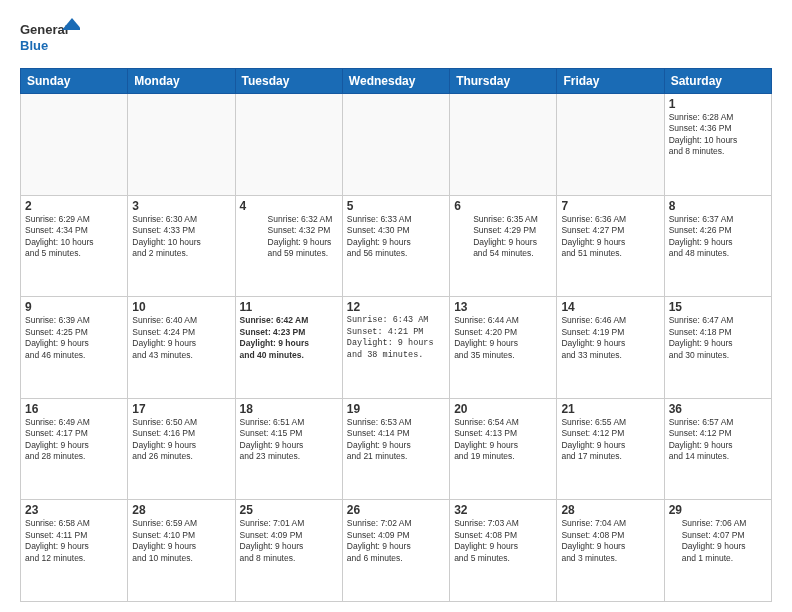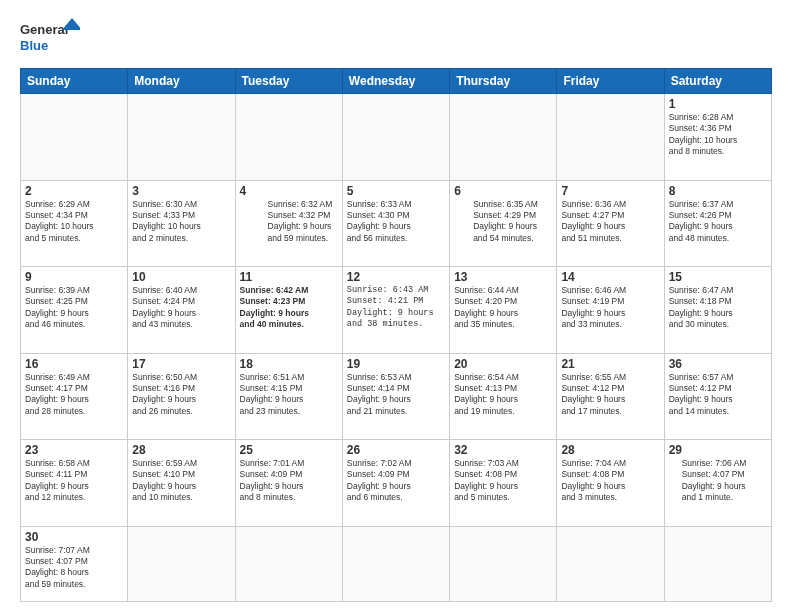--- a/index.html
+++ b/index.html
@@ -327,30 +327,15 @@
 and 3 minutes.</div>
           </td>
           <td>
             <span class="day-number">29</span>
             <div class="day-info" style="white-space: pre-line; margin-left: 13px;">Sunrise: 7:06 AM
 Sunset: 4:07 PM
 Daylight: 9 hours
 and 1 minute.</div>
           </td>
         </tr>
-        <tr class="last-row">
-          <td>
-            <span class="day-number">30</span>
-            <div class="day-info" style="white-space: pre-line;">Sunrise: 7:07 AM
-Sunset: 4:07 PM
-Daylight: 8 hours
-and 59 minutes.</div>
-          </td>
-          <td class="empty-cell"></td>
-          <td class="empty-cell"></td>
-          <td class="empty-cell"></td>
-          <td class="empty-cell"></td>
-          <td class="empty-cell"></td>
-          <td class="empty-cell"></td>
-        </tr>
       </tbody>
   </table>
 </div>
 
 </body></html>

